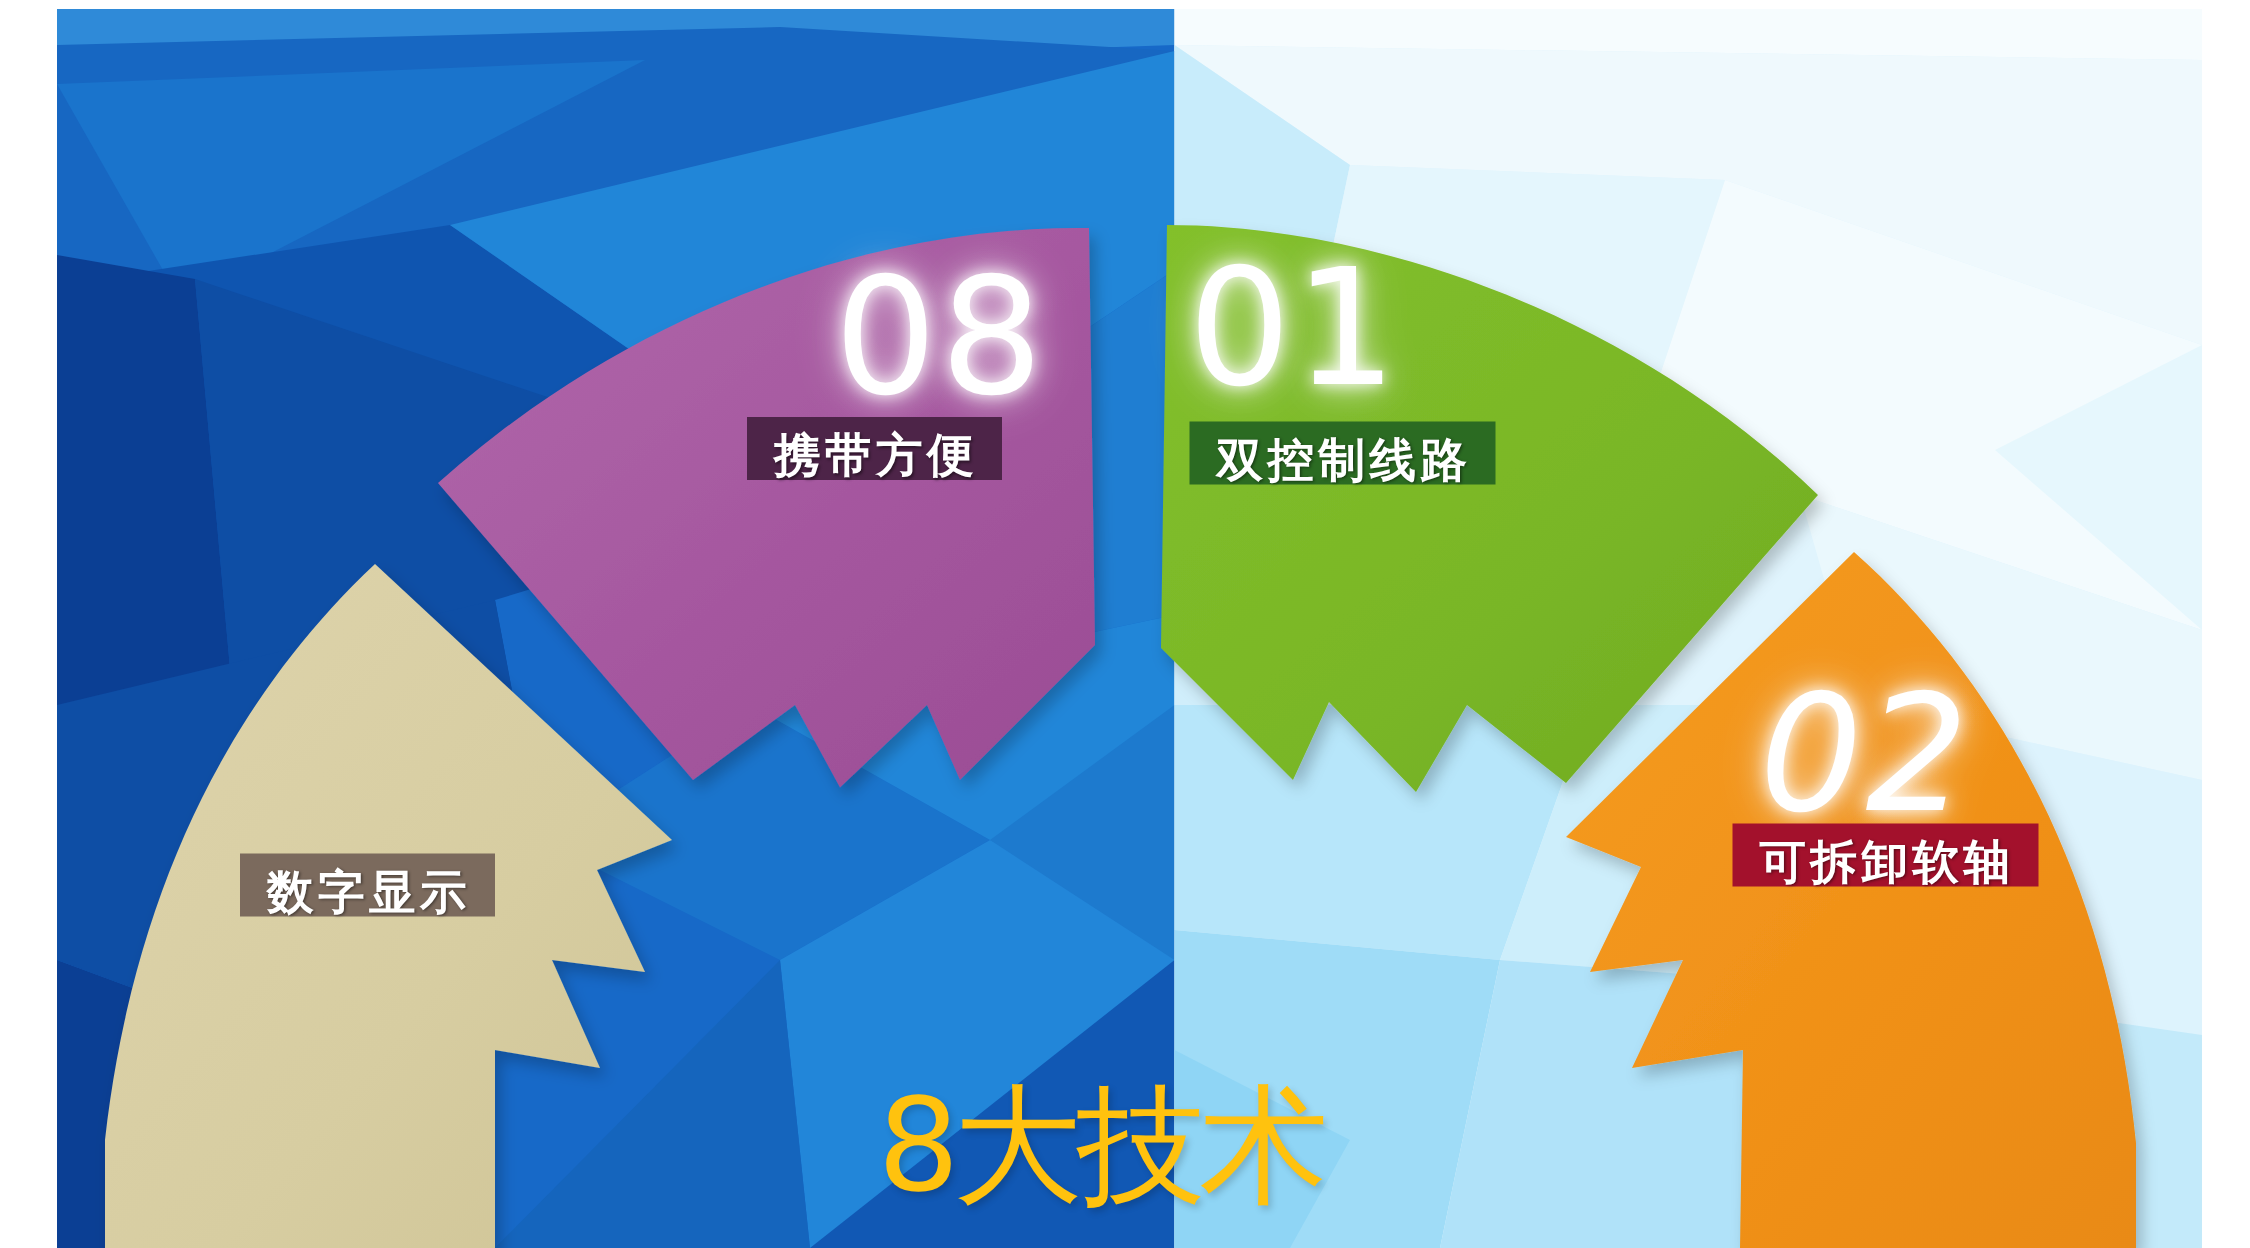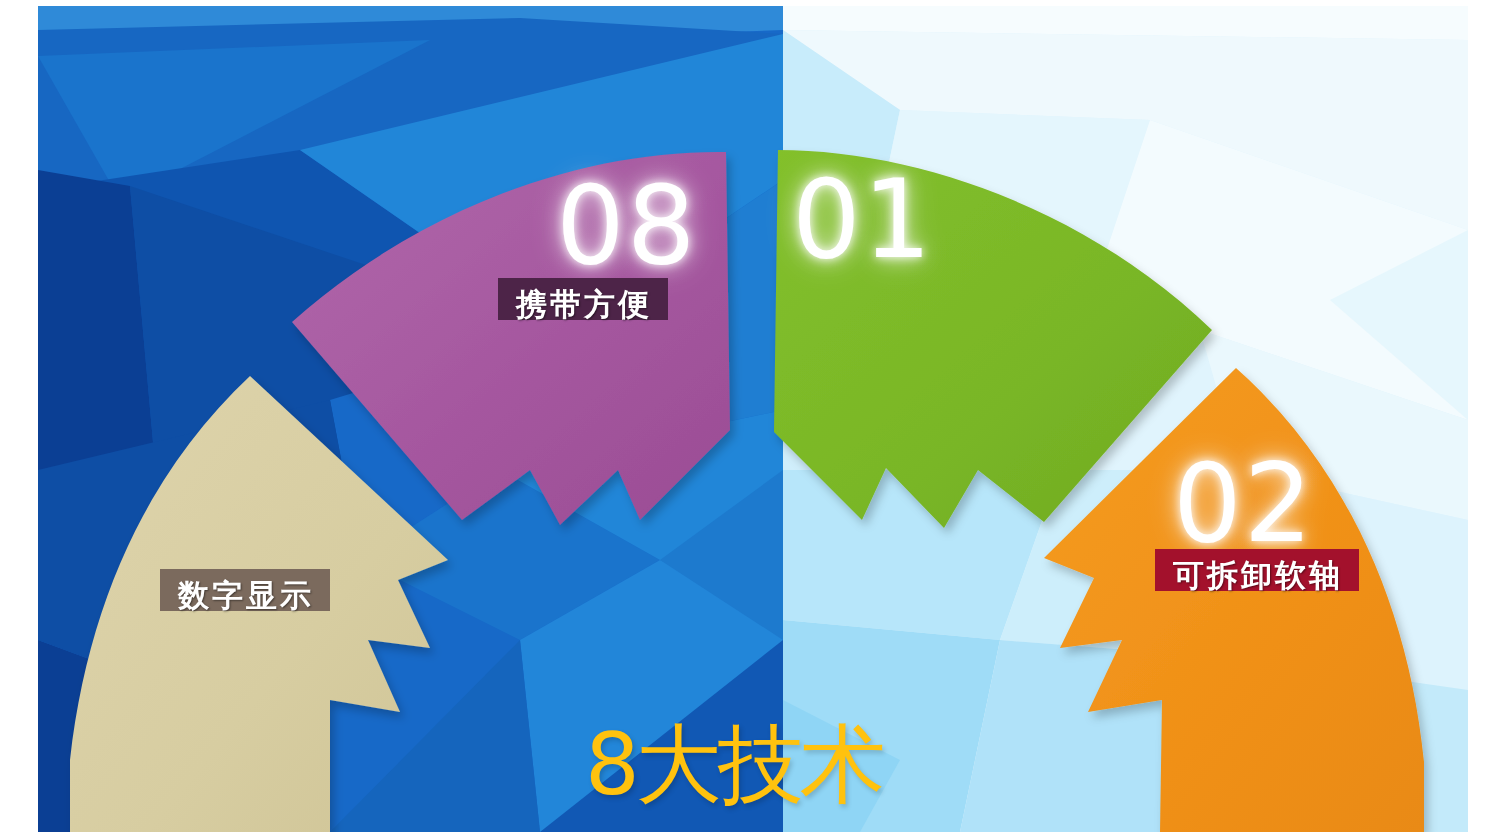--- a/index.html
+++ b/index.html
@@ -66,21 +66,21 @@
     letter-spacing: -4px;
     white-space: nowrap;
     text-shadow: 2px 3px 5px rgba(0,0,0,0.18);
   }
 
   
   #num-08   { left: 556px; top: 172px; }
   #lab-08   { left: 498px; top: 278px; background: #4d2448; }
   #num-01   { left: 792px; top: 166px; }
   #lab-01   { left: 793px; top: 281px; background: #2b6b22; }
-  #num-02   { left: 1173px; top: 450px; }
+  #num-02   { left: 1173px; top: 450px; font-style: italic; }
   #lab-02   { left: 1155px; top: 549px; background: #a3112c; }
   #num-07   { left: 191px; top: 445px; }
   #lab-07   { left: 160px; top: 546px; background: #7b6a5d; margin-top: 23px; }
   #headline { left: 585px; top: 721px; }
 </style>
 </head>
 <body>
 
 <div id="stage">
 
@@ -215,20 +215,21 @@
                  Z" fill="url(#orangeSheen)"></path>
       </g>
 
     </g>
   </svg>
 
   <div class="seg-number" id="num-08">08</div>
   <div class="seg-label" id="lab-08">携带方便</div>
 
   <div class="seg-number" id="num-01">01</div>
+  <div class="seg-label" id="lab-01">双控制线路</div>
 
   <div class="seg-number" id="num-02">02</div>
   <div class="seg-label" id="lab-02">可拆卸软轴</div>
 
   <div class="seg-label" id="lab-07">数字显示</div>
 
   <div class="headline" id="headline">8大技术</div>
 
 </div>
 

